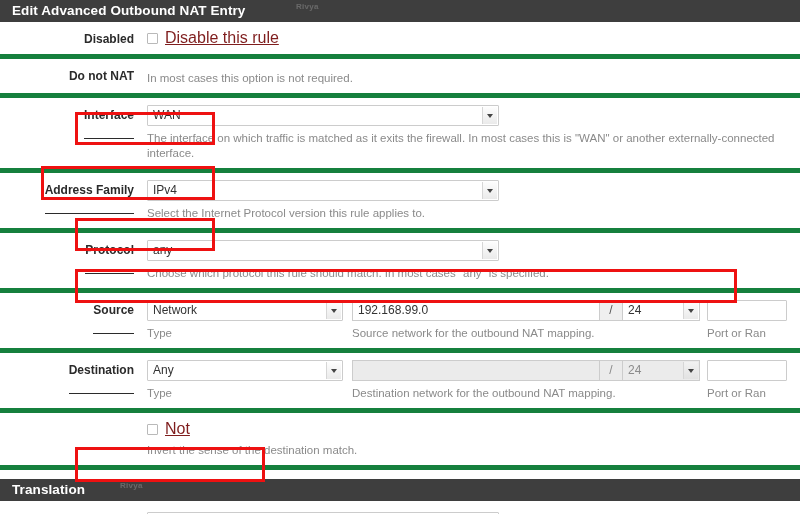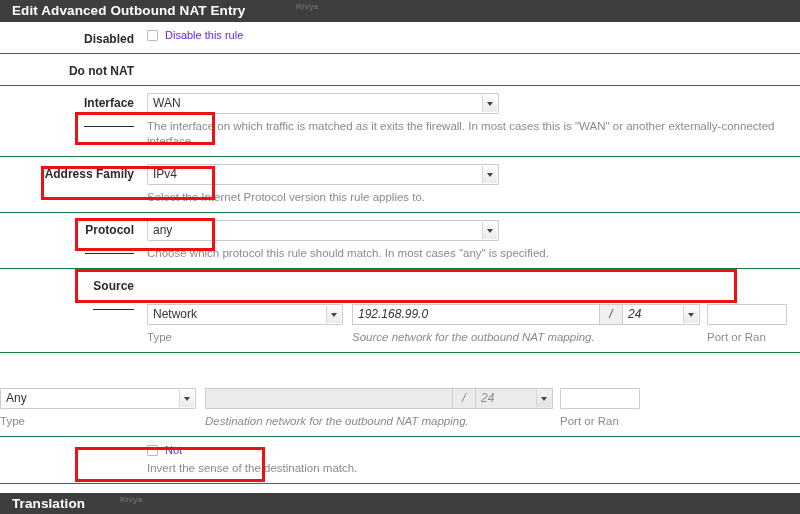--- a/index.html
+++ b/index.html
@@ -34,21 +34,21 @@
     top: 1px;
     line-height: 12px;
     margin-left: 48px;
   }
   .panel-head.translation .wm { left: 72px; }
 
   
   .row {
     position: relative;
     display: flex;
-    border-bottom: 1px solid #15803d;
+    border-bottom: 5px solid #15803d;
     padding: 7px 0 7px 0;
     min-height: 30px;
   }
   .row.noline { border-bottom: none; }
   .lbl {
     width: 147px;
     flex: 0 0 147px;
     text-align: right;
     padding-right: 13px;
     font-size: 12px;
@@ -63,21 +63,21 @@
   .chkline { display: flex; align-items: center; font-size: 12px; color: #2b2b2b; }
   .chk {
     width: 11px; height: 11px;
     border: 1px solid #b9b9b9;
     background: #fff;
     border-radius: 1px;
     margin-right: 7px;
     flex: 0 0 11px;
     display: inline-block;
   }
-  .chktext { color: #6d28d9; font-size: 11px; }
+  .chktext { color: #7f1d1d; font-size: 16px; text-decoration: underline; }
 
   
   .help {
     font-size: 11.5px;
     color: #8a8a8a;
     margin-top: 5px;
     line-height: 15px;
   }
 
   
@@ -119,23 +119,23 @@
   .w-type { width: 196px; }
   .w-net  { width: 248px; }
   .w-slash{ width: 22px; text-align:center; padding:0; background:#efefef; color:#555;
             border-left:none; border-right:none; }
   .w-mask { width: 78px; }
   .w-port { width: 80px; }
 
   .grp { display: flex; align-items: center; }
   .grp > .sel, .grp > .inp { border-radius: 0; }
 
-  .two-col { display: flex; align-items: flex-end; margin-top: 28px; }
+  .two-col { display: flex; align-items: flex-end; }
   .col-type { width: 205px; flex: 0 0 205px; }
-  .col-net  { width: 355px; flex: 0 0 355px; font-style: italic; }
+  .col-net  { width: 355px; flex: 0 0 355px; }
   .col-port { flex: 1 1 auto; }
 
   
   .redbox {
     position: absolute;
     border: 3px solid #ee1111;
     pointer-events: none;
     z-index: 40;
   }
 
@@ -157,20 +157,21 @@
       <label class="chkline">
         <span class="chk"></span>
         <span class="chktext">Disable this rule</span>
       </label>
     </div>
   </div>
 
   <div class="row">
     <div class="lbl">Do not NAT</div>
     <div class="ctrl">
+      <div class="help">In most cases this option is not required.</div>
     </div>
   </div>
 
   <div class="row">
     <div class="lbl"><span class="u">Interface</span></div>
     <div class="ctrl">
       <div class="sel w-wide">
         <span>WAN</span>
         <span class="arrow"></span>
       </div>
@@ -222,20 +223,21 @@
         <div class="help">Source network for the outbound NAT mapping.</div>
       </div>
       <div class="col-port">
         <span class="inp w-port"></span>
         <div class="help">Port or Ran</div>
       </div>
     </div>
   </div>
 
   <div class="row">
+    <div class="lbl"><span class="u">Destination</span></div>
     <div class="ctrl two-col">
       <div class="col-type">
         <div class="sel w-type">
           <span>Any</span>
           <span class="arrow"></span>
         </div>
         <div class="help">Type</div>
       </div>
       <div class="col-net">
         <div class="grp">

